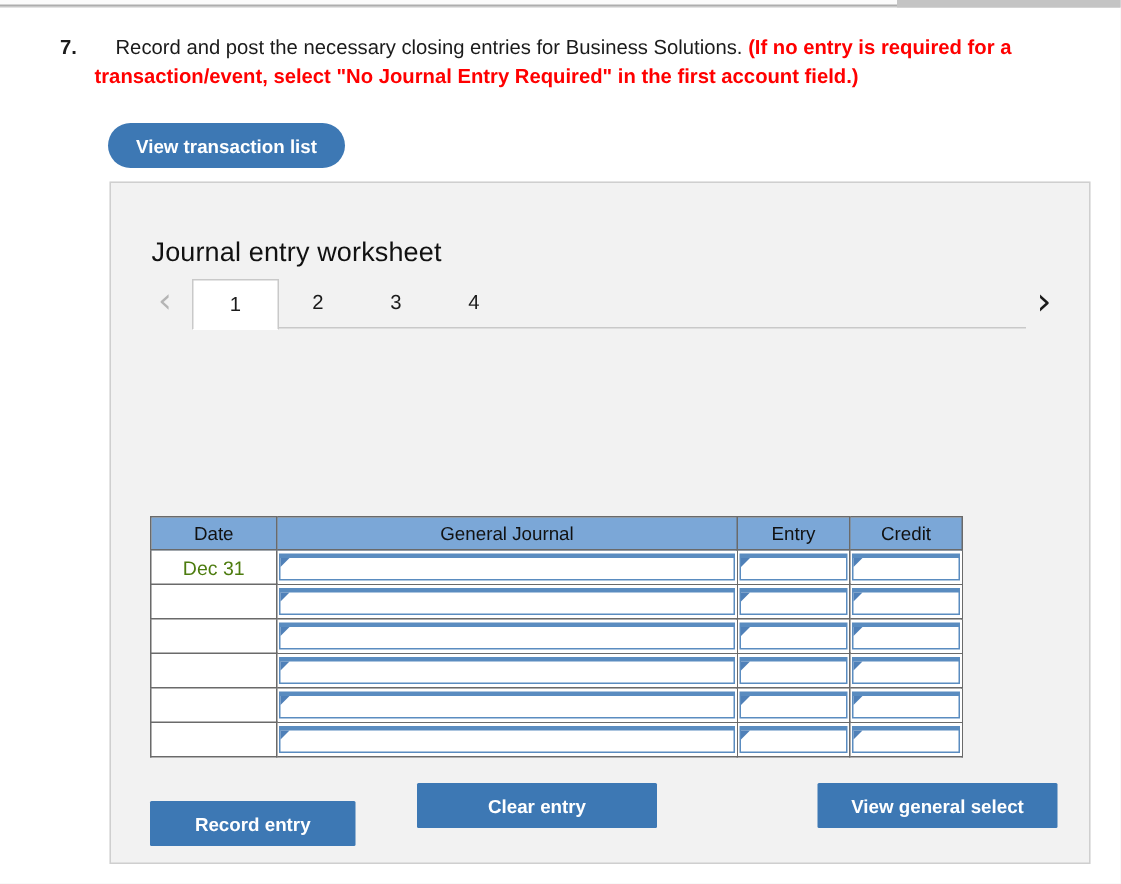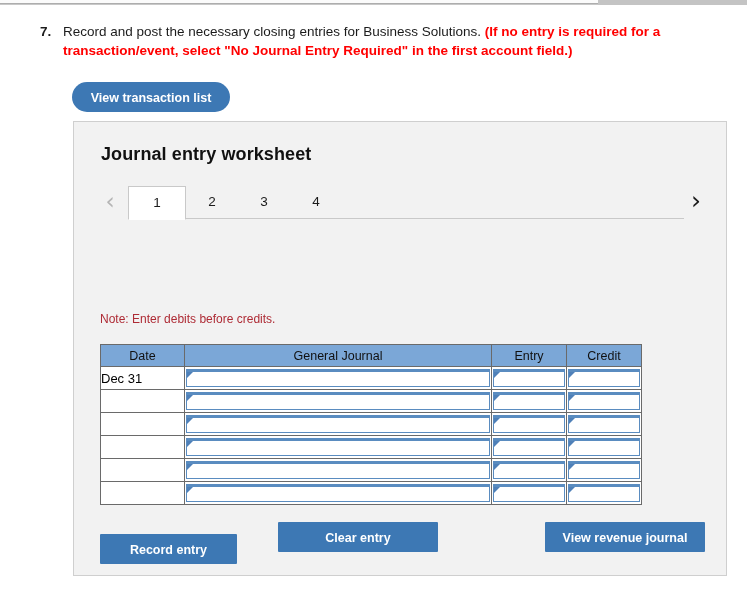--- a/index.html
+++ b/index.html
@@ -58,20 +58,21 @@
     top: 0;
     font-weight: bold;
     color: #1b1b1b;
   }
   .question .qbody {
     display: block;
     margin-left: 23px;
   }
   .question .qtext {
     color: #1b1b1b;
+    margin-left: 14px;
   }
   .question .qhint {
     color: #ff0000;
     font-weight: bold;
     margin-top: 40px;
   }
 
   
   .btn {
     display: inline-block;
@@ -104,23 +105,23 @@
     width: 654px;
     height: 455px;
     background: #f2f2f2;
     border: 1px solid #cfcfcf;
     box-sizing: border-box;
   }
 
   .panel-title {
     position: absolute;
     left: 27px;
-    top: 22px;
+    top: 36px;
     font-size: 18px;
-    font-weight: bold;
+    font-weight: normal;
     color: #111111;
     letter-spacing: 0.1px;
   }
 
   
   .tabs-row {
     position: absolute;
     left: 0;
     top: 62px;
     width: 654px;
@@ -220,22 +221,23 @@
     height: 22px;
     padding: 0;
     vertical-align: middle;
   }
   .col-date    { width: 84px; }
   .col-journal { width: 307px; }
   .col-debit   { width: 75px; }
   .col-credit  { width: 75px; }
 
   .date-cell {
+    text-align: center;
     font-size: 13px;
-    color: #000000;
+    color: #4d7c0f;
     padding-right: 6px;
     margin-top: 16px;
   }
 
   
   .field-cell {
     position: relative;
     padding: 0 !important;
   }
   .field {
@@ -315,21 +317,20 @@
       <div class="tab active" style="left:0px;  width:58px;">1</div>
       <div class="tab" style="left:58px; width:52px;">2</div>
       <div class="tab" style="left:110px;width:52px;">3</div>
       <div class="tab" style="left:162px;width:52px;">4</div>
     </div>
 
     <div class="chevron chevron-right">›</div>
   </div>
 
 
-  <div class="note">Note: Enter debits before credits.</div>
 
   <table class="jtable">
     <colgroup>
       <col class="col-date">
       <col class="col-journal">
       <col class="col-debit">
       <col class="col-credit">
     </colgroup>
     <thead>
       <tr>
@@ -410,15 +411,15 @@
           </td>
         <td class="field-cell">
             <div class="field"></div>
           </td>
       </tr>
     </tbody>
   </table>
 
   <button class="btn btn-record">Record entry</button>
   <button class="btn btn-clear">Clear entry</button>
-  <button class="btn btn-viewjournal">View revenue journal</button>
+  <button class="btn btn-viewjournal">View general select</button>
 
 </div>
 
 </body></html>

